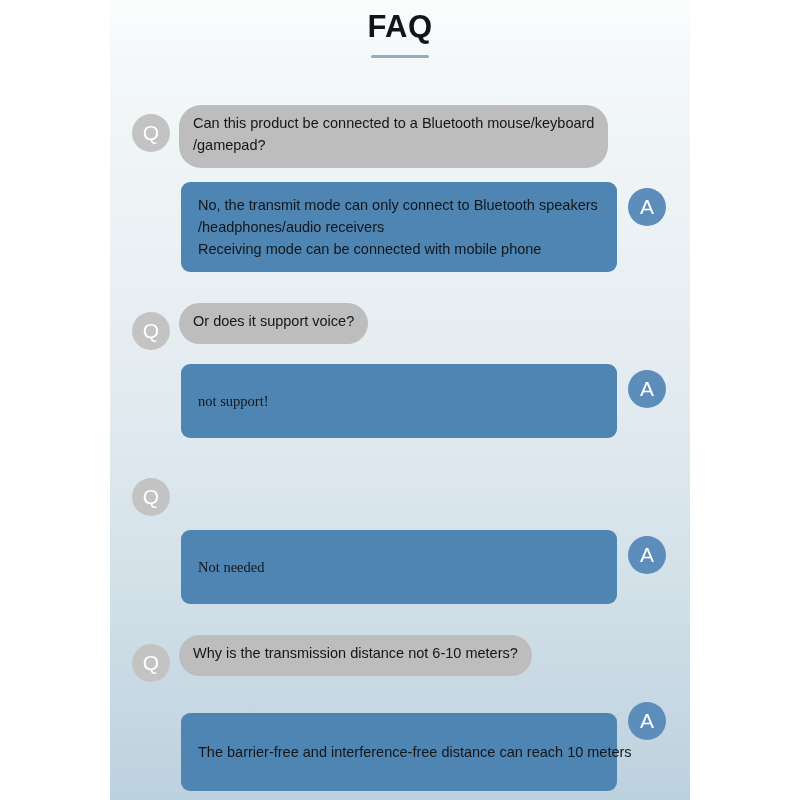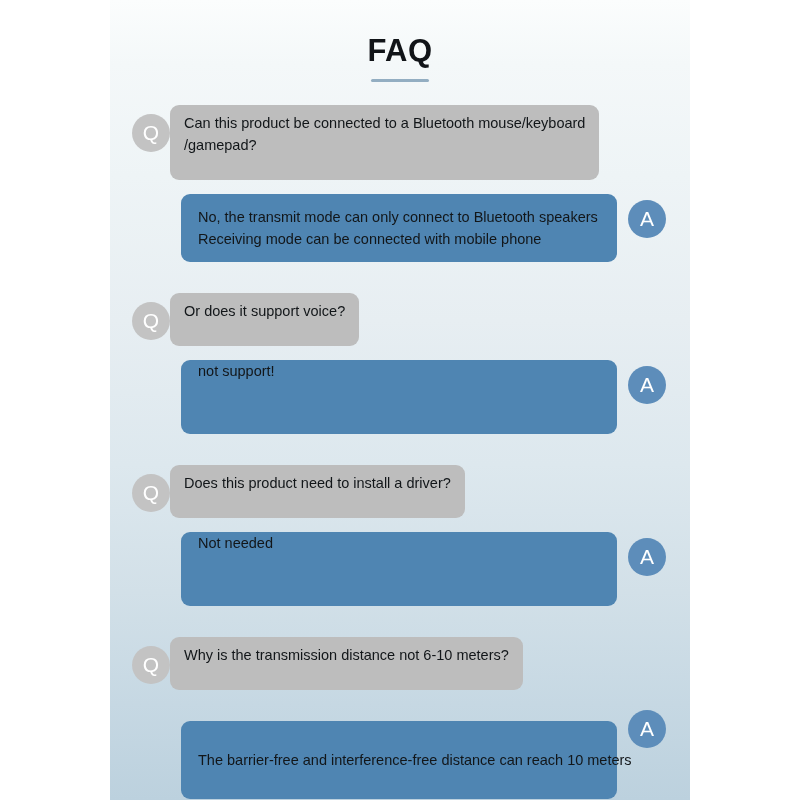--- a/index.html
+++ b/index.html
@@ -34,21 +34,21 @@
                 #e7eef2 40%,
                 #dde8ee 58%,
                 #d2e0e8 74%,
                 #c6d8e3 88%,
                 #bcd1de 100%);
   }
   
   #title-block {
     position: absolute;
     left: 0;
-    top: 32px;
+    top: 8px;
     width: 580px;
     text-align: center;
   }
   #faq-title {
     font-size: 31px;
     font-weight: bold;
     color: #111418;
     letter-spacing: 0.5px;
     line-height: 38px;
   }
@@ -99,42 +99,44 @@
   }
   .bubble {
     box-sizing: border-box;
     border-radius: 9px;
     font-size: 14.5px;
     line-height: 22px;
     color: #121619;
   }
   .bubble-q {
     background: #bdbdbd;
-    margin-left: 0;
-    padding: 7px 14px 24px 14px;
+    margin-left: 9px;
+    padding: 7px 14px 12px 14px;
     max-width: 450px;
+    border-radius: 22px;
   }
   
   .a-row {
     position: relative;
     display: flex;
     align-items: flex-start;
     padding-left: 71px;
   }
   .bubble-a {
     background: #4f85b2;
     width: 436px;
     padding: 12px 17px 12px 17px;
     position: relative;
   }
   .bubble-a.tall {
     height: 74px;
     padding: 0 17px;
     display: flex;
-    align-items: flex-start;
+    align-items: center;
+    font-family: Liberation Serif, serif;
   }
   .bubble-a.tall-lower {
     height: 78px;
     padding: 0 17px;
     display: flex;
     align-items: center;
     margin-top: 17px;
   }
   .avatar-a {
     margin-left: 11px;
@@ -167,20 +169,21 @@
           </div>
           <div class="bubble bubble-q">
             <span class="line">Can this product be connected to a Bluetooth mouse/keyboard</span>
             <span class="line">/gamepad?</span>
           </div>
         </div>
         <div class="sp-q-a"></div>
         <div class="a-row">
           <div class="bubble bubble-a">
             <span class="line">No, the transmit mode can only connect to Bluetooth speakers</span>
+            <span class="line">/headphones/audio receivers</span>
             <span class="line">Receiving mode can be connected with mobile phone</span>
           </div>
           <div class="avatar avatar-a">
             <span>A</span>
           </div>
         </div>
       </div>
 
       <div class="sp-group"></div>
 
@@ -203,23 +206,20 @@
           </div>
         </div>
       </div>
 
       <div class="sp-group"></div>
 
       <div class="qa-group">
         <div class="q-row">
           <div class="avatar avatar-q">
             <span>Q</span>
-          </div>
-          <div class="bubble bubble-q">
-            <span class="line">Does this product need to install a driver?</span>
           </div>
         </div>
         <div class="sp-q-a"></div>
         <div class="a-row">
           <div class="bubble bubble-a tall">
             <span class="line">Not needed</span>
           </div>
           <div class="avatar avatar-a">
             <span>A</span>
           </div>

